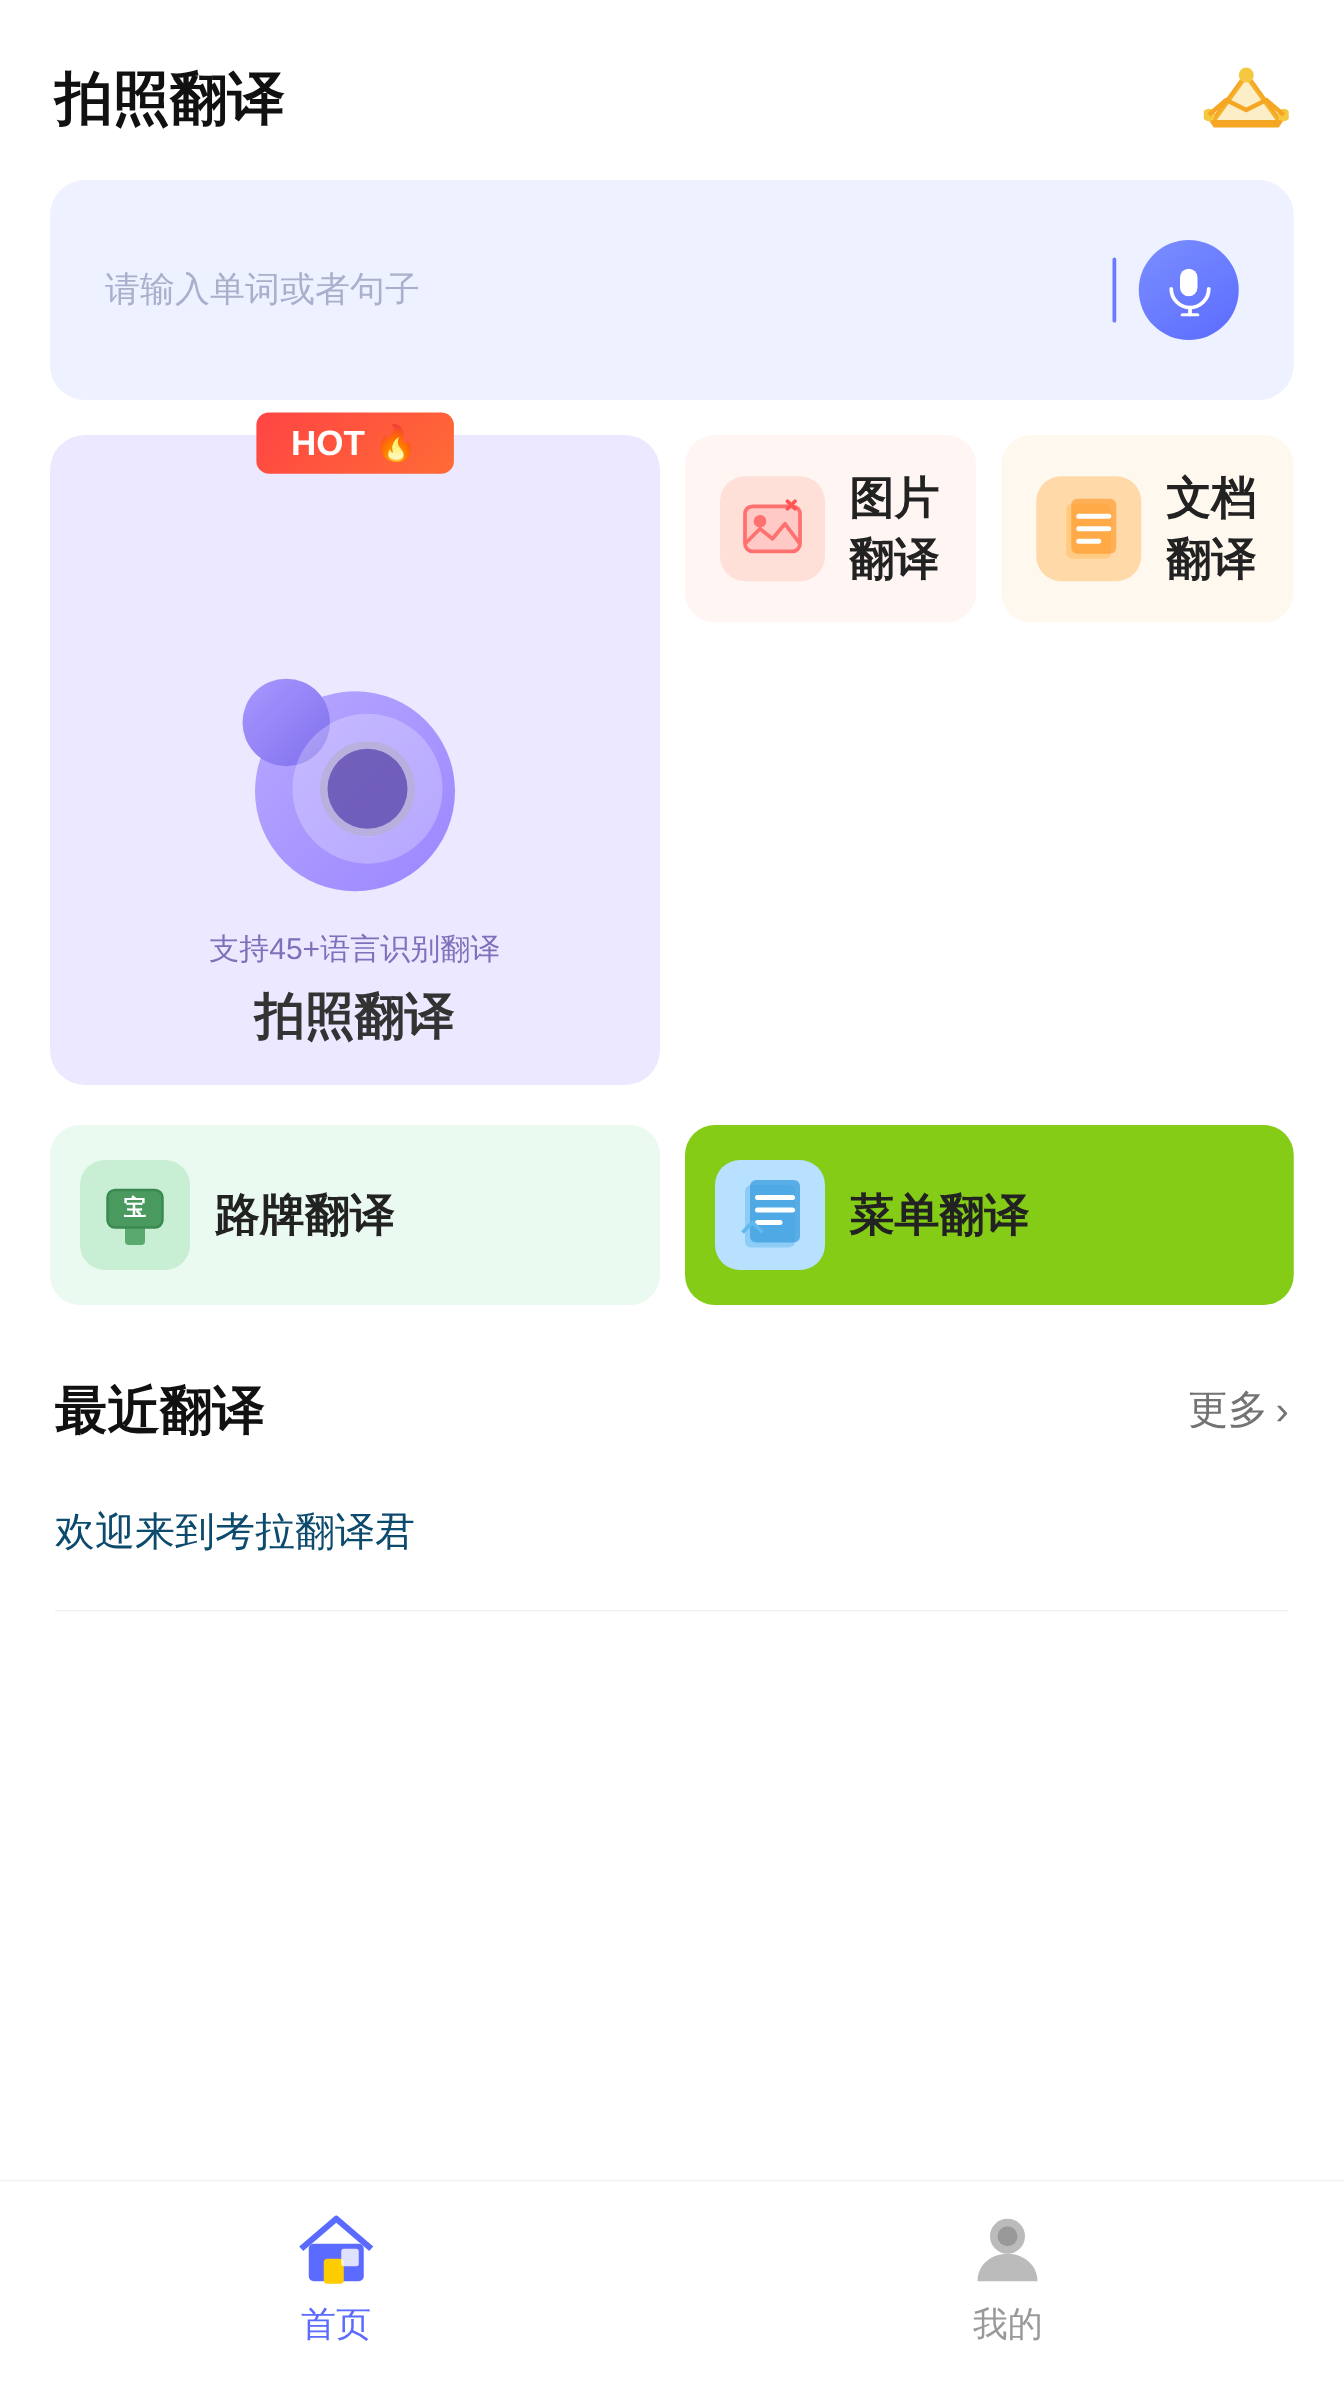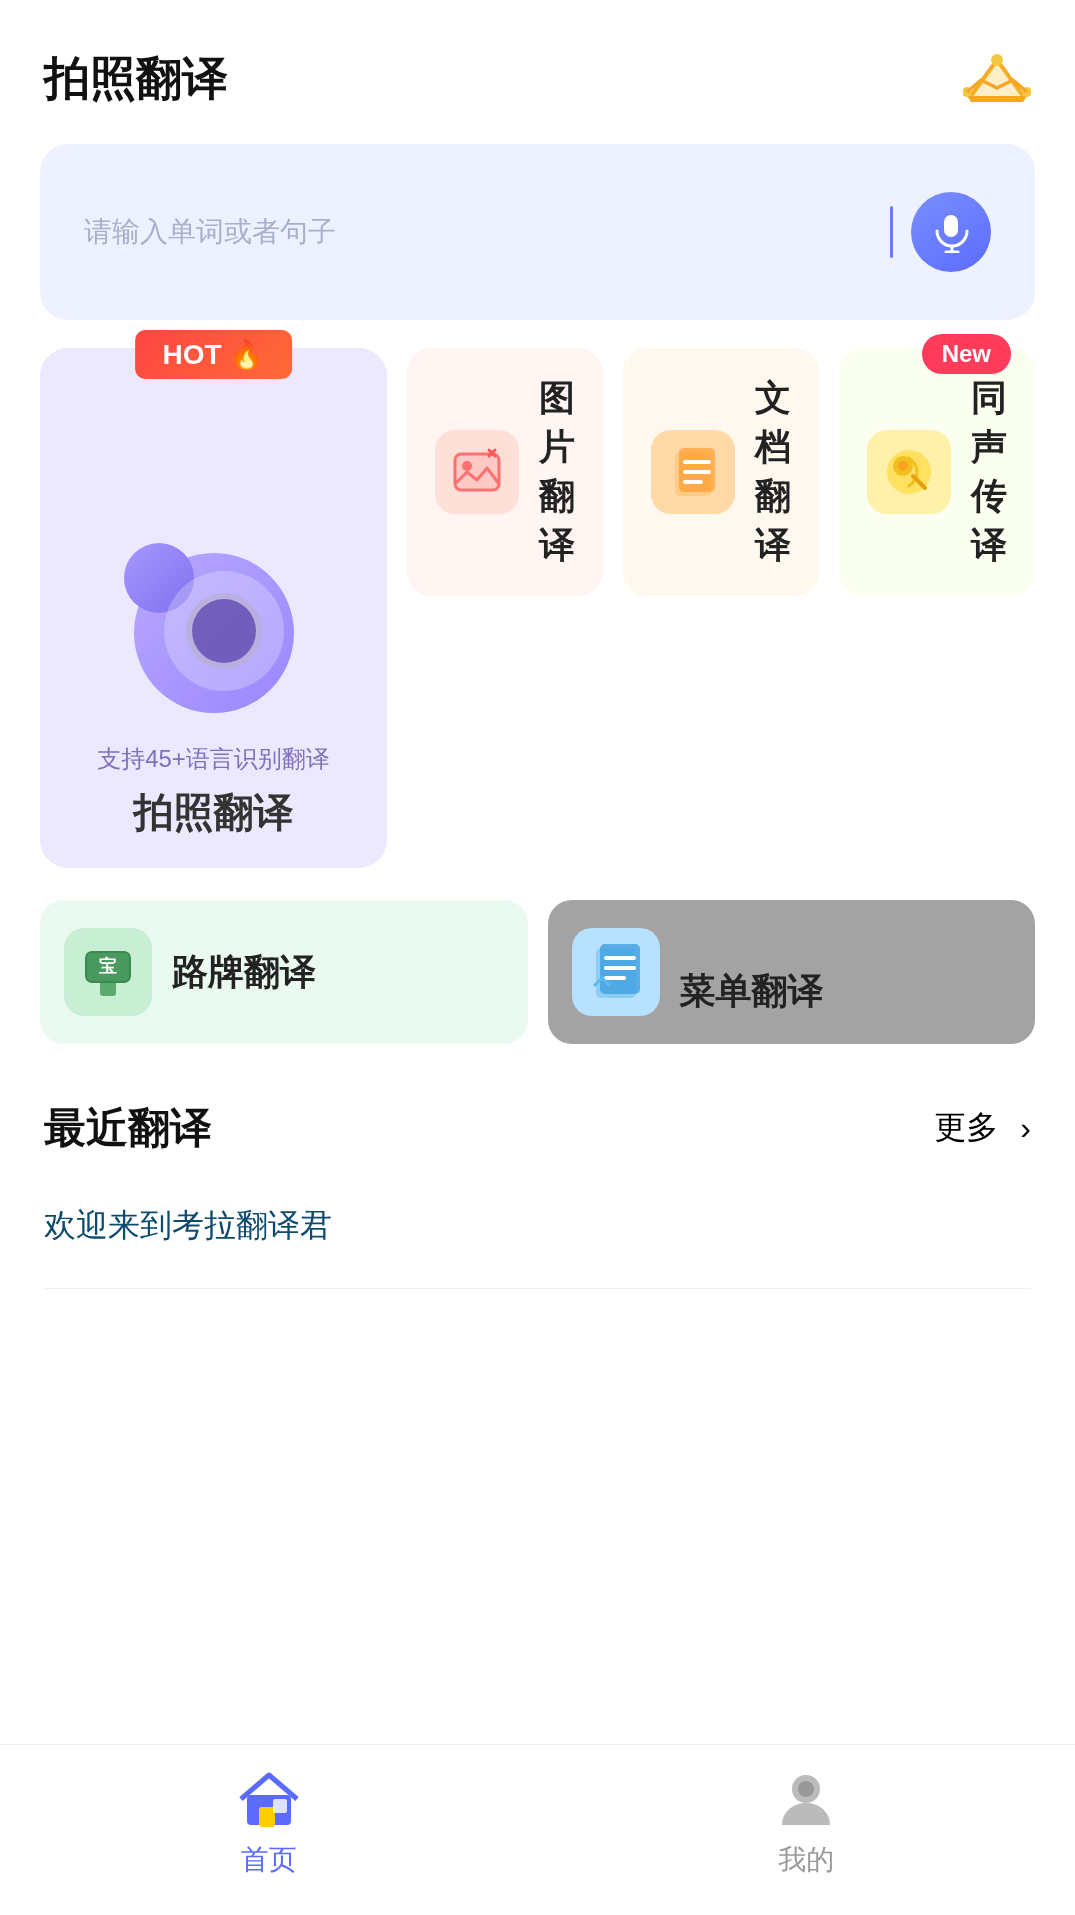--- a/index.html
+++ b/index.html
@@ -218,21 +218,21 @@
     }
     .bottom-card {
       background: #eafaf0;
       border-radius: 24px;
       padding: 28px 24px;
       display: flex;
       align-items: center;
       gap: 20px;
       cursor: pointer;
     }
-    .bottom-card.menu { background: #a3a3a3; align-items: flex-end; }
+    .bottom-card.menu { background: #84cc16; }
     .bottom-card-icon {
       width: 88px;
       height: 88px;
       border-radius: 20px;
       display: flex;
       align-items: center;
       justify-content: center;
       flex-shrink: 0;
     }
     .icon-road { background: #c8efd4; }
@@ -253,24 +253,24 @@
       align-items: center;
       margin-bottom: 28px;
     }
     .recent-title {
       font-size: 42px;
       font-weight: 800;
       color: #111;
     }
     .more-btn {
       font-size: 32px;
-      color: #000000;
-      display: flex;
-      align-items: center;
-      gap: 22px;
+      color: #737373;
+      display: flex;
+      align-items: center;
+      gap: 6px;
       cursor: pointer;
     }
     .welcome-text {
       font-size: 32px;
       color: #0c4a6e;
       padding: 20px 0 40px;
       border-bottom: 1px solid #f0f0f0;
     }
 
     
@@ -374,33 +374,20 @@
           <rect x="8" y="6" width="36" height="44" rx="5" fill="#ffb347" opacity="0.4"></rect>
           <rect x="12" y="2" width="36" height="44" rx="5" fill="#ff9520" opacity="0.6"></rect>
           <line x1="18" y1="16" x2="42" y2="16" stroke="white" stroke-width="4" stroke-linecap="round"></line>
           <line x1="18" y1="26" x2="42" y2="26" stroke="white" stroke-width="4" stroke-linecap="round"></line>
           <line x1="18" y1="36" x2="34" y2="36" stroke="white" stroke-width="4" stroke-linecap="round"></line>
         </svg>
       </div>
       <span class="feature-card-label">文档翻译</span>
     </div>
 
-    <div class="feature-card simultaneous">
-      <div class="new-badge">New</div>
-      <div class="feature-icon-wrap icon-simul">
-        <svg width="56" height="56" viewBox="0 0 56 56" fill="none">
-          <circle cx="28" cy="28" r="22" fill="#ffd940" opacity="0.7"></circle>
-          <circle cx="22" cy="22" r="10" fill="#f0c020"></circle>
-          <path d="M28 14 Q36 20 36 28 Q36 36 28 42" stroke="#f0c020" stroke-width="3" fill="none" stroke-linecap="round"></path>
-          <circle cx="22" cy="22" r="5" fill="#ffa020"></circle>
-          <path d="M32 32 L44 44" stroke="#e8a010" stroke-width="4" stroke-linecap="round"></path>
-        </svg>
-      </div>
-      <span class="feature-card-label">同声传译</span>
-    </div>
   </div>
 </div>
 
 <div class="bottom-features">
 
   <div class="bottom-card">
     <div class="bottom-card-icon icon-road">
       <svg width="60" height="60" viewBox="0 0 60 60" fill="none">
         <rect x="22" y="36" width="16" height="18" rx="3" fill="#5aaa70"></rect>
         <rect x="8" y="10" width="44" height="30" rx="6" fill="#4a9a60"></rect>

